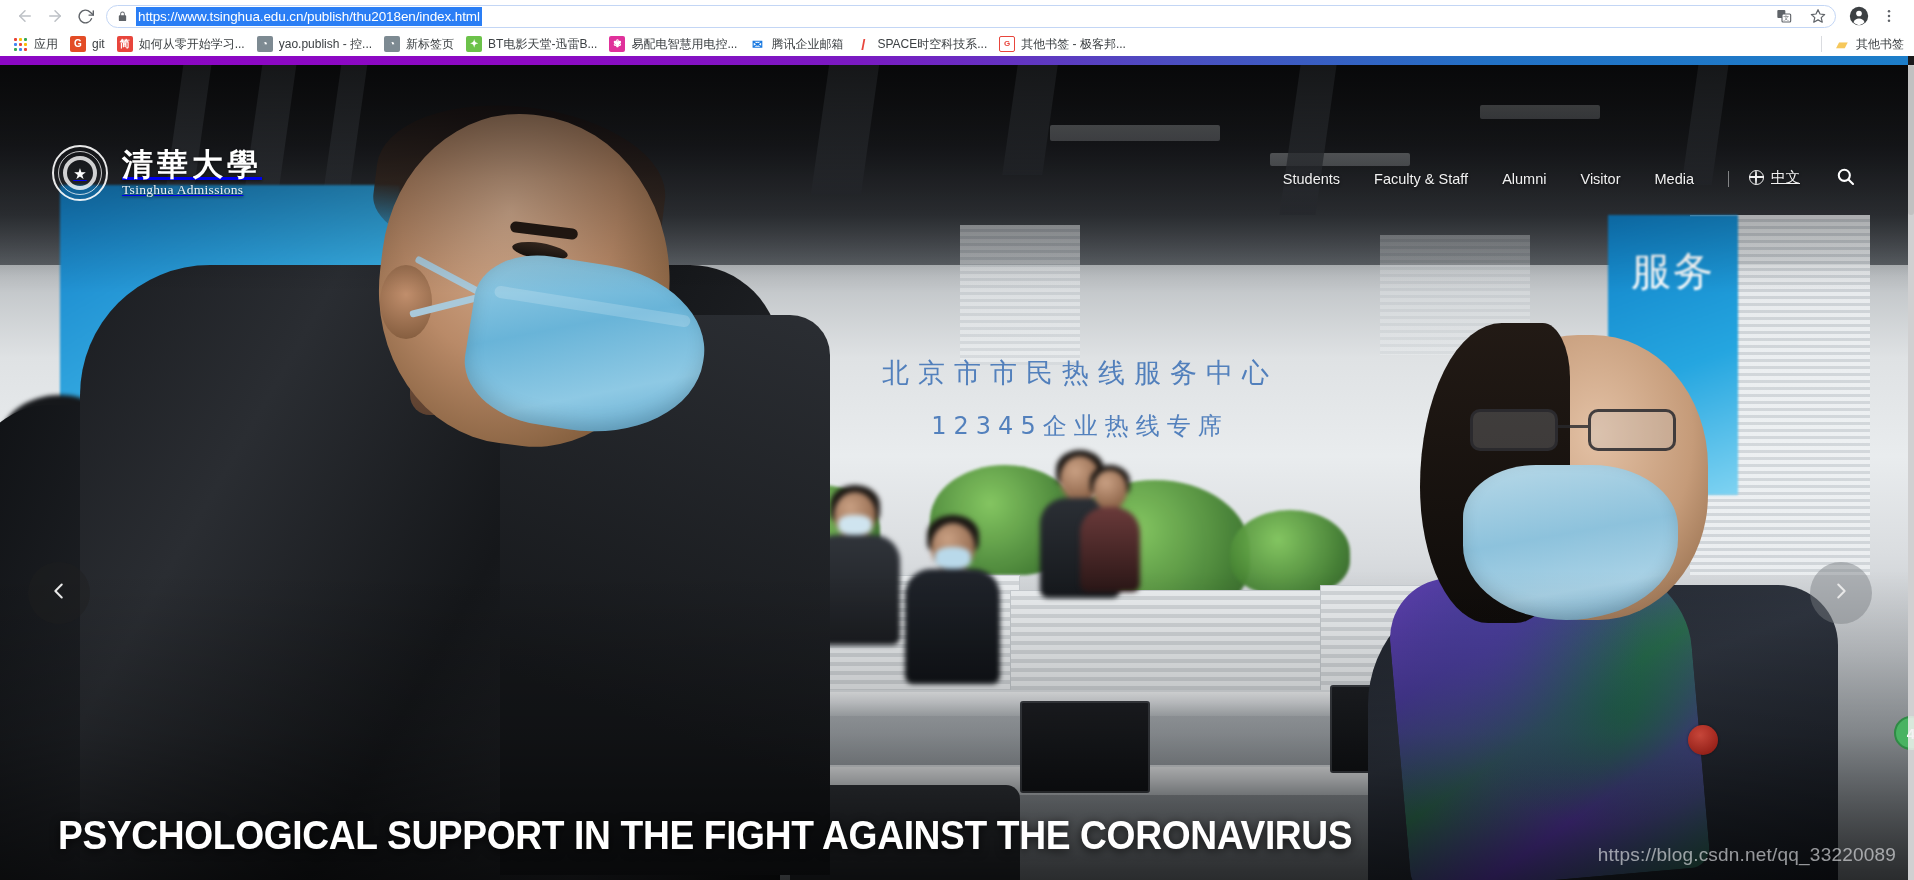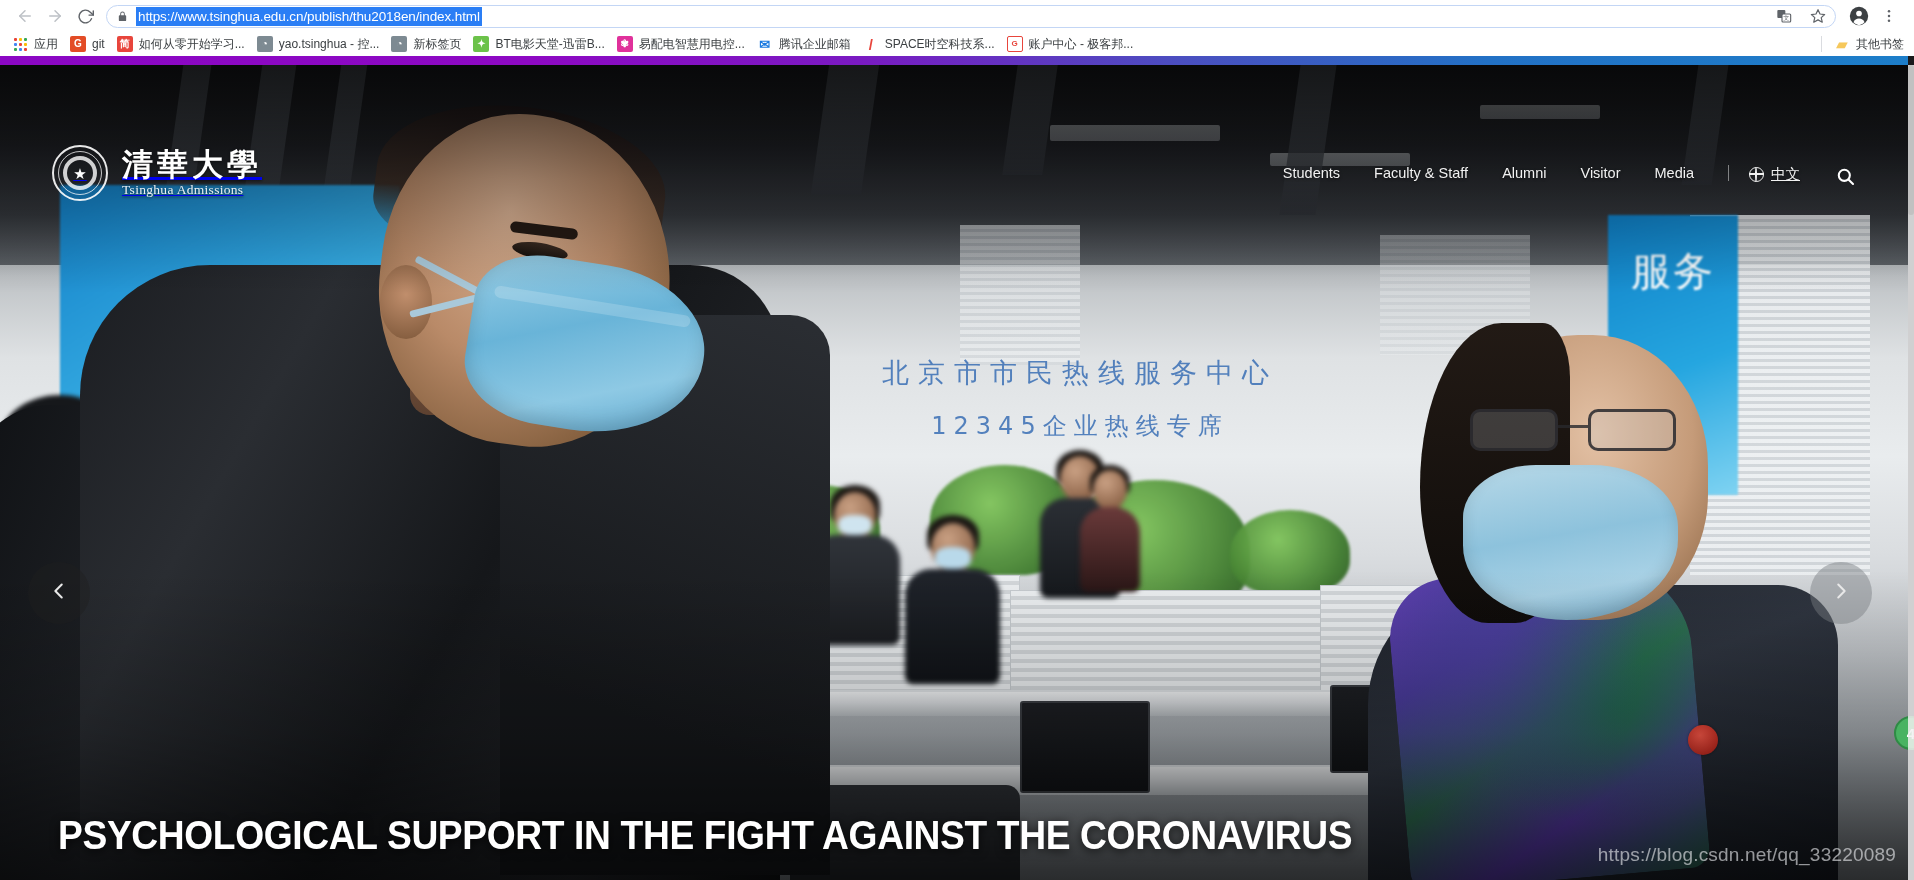--- a/index.html
+++ b/index.html
@@ -460,21 +460,21 @@
     font-size: 13.5px;
     color: rgba(255,255,255,.92);
     letter-spacing: .3px;
     text-shadow: 0 1px 3px rgba(0,0,0,.6);
   }
 
   .util-nav {
     position:absolute;
     right: 52px; top: 111px;
     transform: translateY(-50%);
-    display:flex; align-items:flex-start; gap: 34px;
+    display:flex; align-items:flex-end; gap: 34px;
   }
   .util-link {
     color: #f1f1f1;
     font-size: 14.5px;
     text-decoration:none;
     white-space:nowrap;
     text-shadow: 0 1px 3px rgba(0,0,0,.55);
   }
   .util-sep { width:1px; height:16px; background: rgba(255,255,255,.45); }
   .lang-switch {
@@ -686,21 +686,21 @@
     <div class="bm">
       <span class="bm-ico" style="background:#e34c26;">G</span>
       <span class="bm-label">git</span>
     </div>
     <div class="bm">
       <span class="bm-ico" style="background:#e8453c;">简</span>
       <span class="bm-label">如何从零开始学习...</span>
     </div>
     <div class="bm">
       <span class="bm-ico" style="background:#7d8a92;">◔</span>
-      <span class="bm-label">yao.tsinghua - 控...</span>
+      <span class="bm-label">yao.publish - 控...</span>
     </div>
     <div class="bm">
       <span class="bm-ico" style="background:#7d8a92;">◔</span>
       <span class="bm-label">新标签页</span>
     </div>
     <div class="bm">
       <span class="bm-ico" style="background:#6cc24a;">✦</span>
       <span class="bm-label">BT电影天堂-迅雷B...</span>
     </div>
     <div class="bm">
@@ -710,21 +710,21 @@
     <div class="bm">
       <span class="bm-ico" style="background:transparent;color:#1b7ae0;font-size:13px;">✉</span>
       <span class="bm-label">腾讯企业邮箱</span>
     </div>
     <div class="bm">
       <span class="bm-ico" style="background:transparent;color:#e8453c;font-size:15px;">/</span>
       <span class="bm-label">SPACE时空科技系...</span>
     </div>
     <div class="bm">
       <span class="bm-ico" style="background:#fff;color:#e8453c;border:1px solid #e8453c;font-size:8px;">G</span>
-      <span class="bm-label">账户中心 - 极客邦...</span>
+      <span class="bm-label">其他书签 - 极客邦...</span>
     </div>
 
     <div class="bm-right">
       <span class="bm-ico" style="background:transparent;color:#f6c85c;font-size:14px;">▰</span>
       <span class="bm-label">其他书签</span>
     </div>
   </div>
 </div>
 
 <div class="page">

